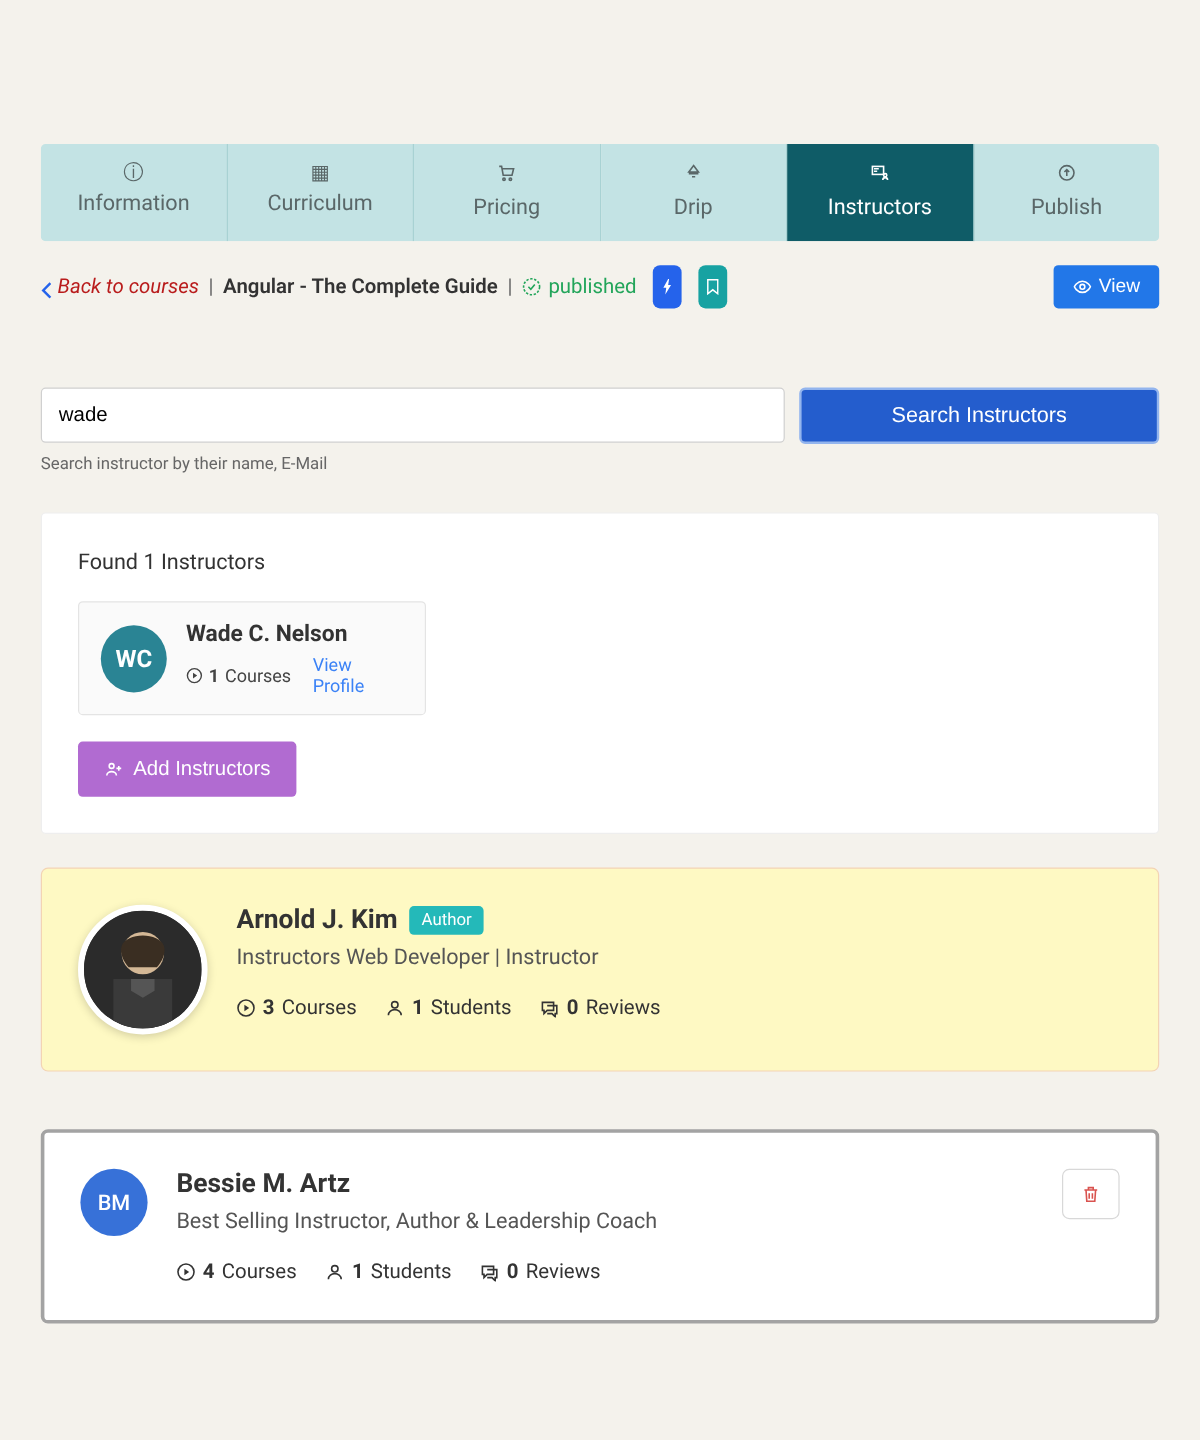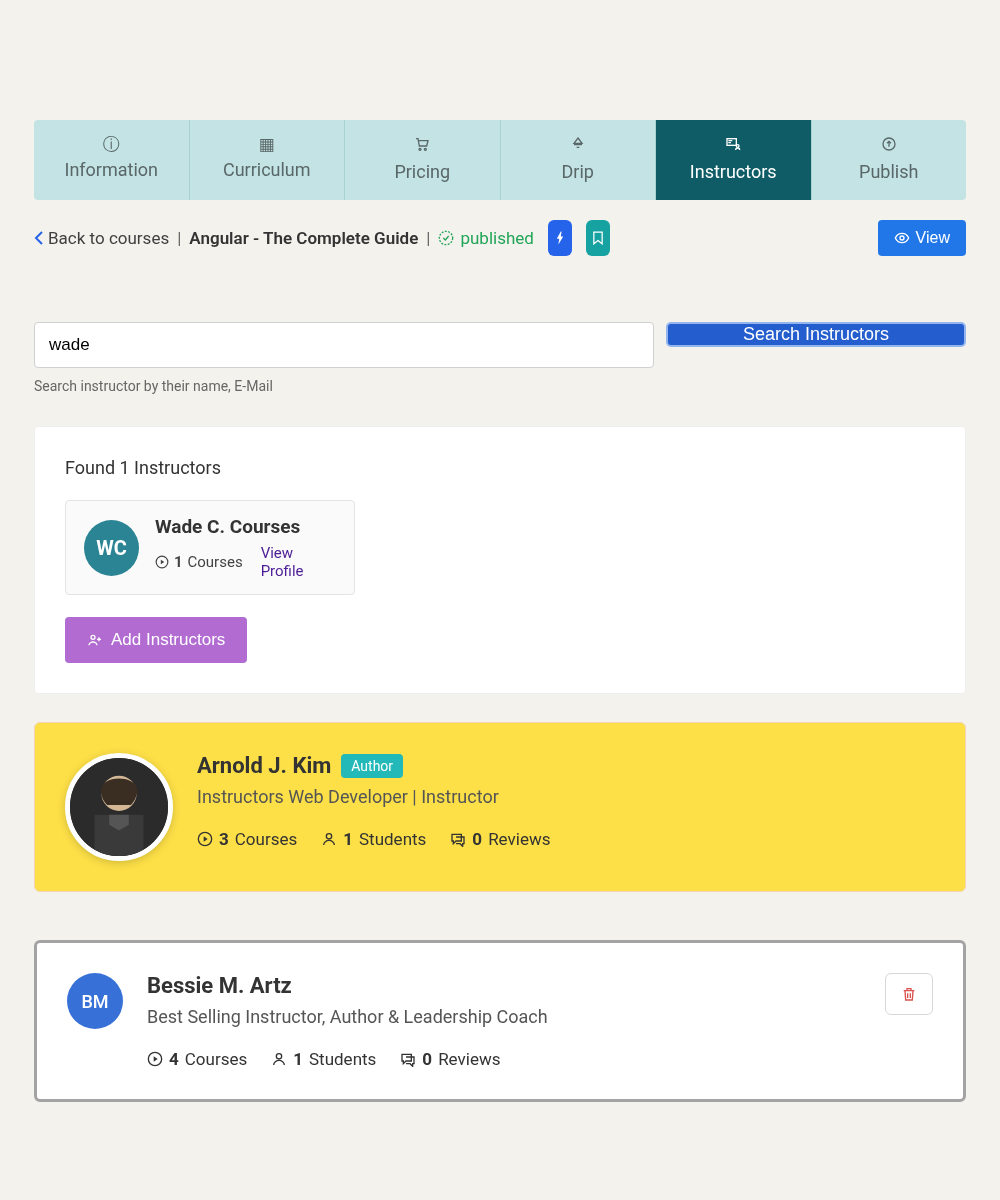--- a/index.html
+++ b/index.html
@@ -7,52 +7,52 @@
 .wrapper { padding: 34px; padding-top: 120px; }
 
 .tabs { display: flex; border-radius: 4px; overflow: hidden; }
 .tab { flex: 1; background: #c3e3e4; border-right: 1px solid #a8d2d3; text-align: center; padding: 16px 0 18px; cursor: pointer; color: #5a6768; display: flex; flex-direction: column; align-items: center; gap: 6px; }
 .tab:last-child { border-right: none; }
 .tab.active { background: #0f5c67; color: #fff; }
 .tab .icon { font-size: 17px; line-height: 1; }
 .tab .label { font-size: 18px; }
 
 .breadcrumb { display: flex; align-items: center; margin-top: 20px; gap: 8px; font-size: 17px; }
-.back-link { color: #404040; display: inline-flex; align-items: center; gap: 4px; cursor: pointer; }
+.back-link { color: #b91c1c; display: inline-flex; align-items: flex-end; gap: 4px; cursor: pointer; font-style: italic; }
 .back-link svg { width: 10px; height: 14px; }
 .sep { color: #666; }
 .course-title { color: #333; font-weight: 600; }
 .status { display: inline-flex; align-items: center; gap: 6px; color: #22a55a; text-align: center; }
 .status svg { width: 16px; height: 16px; }
 
 .mini-badge { width: 24px; height: 36px; border-radius: 6px; display: inline-flex; align-items: center; justify-content: center; color: #fff; margin-left: 6px; }
 .mini-badge.blue { background: #2563eb; }
 .mini-badge.teal { background: #17a2a2; }
 
 .view-btn { margin-left: auto; background: #2277e8; color: #fff; border: none; border-radius: 4px; padding: 9px 16px; font-size: 16px; display: inline-flex; align-items: center; gap: 6px; cursor: pointer; justify-content: center; }
 
 .search-row { display: flex; gap: 12px; margin-top: 66px; align-items: flex-start; }
 .search-col { flex: 1; }
 .search-input { width: 100%; padding: 12px 14px; font-size: 17px; border: 1px solid #d0d0d0; border-radius: 4px; background: #fff; }
 .helper { font-size: 14px; color: #666; margin-top: 10px; }
-.search-btn { background: #245dcd; color: #fff; border: 2px solid #93b5ee; border-radius: 5px; padding: 0 0; font-size: 18px; cursor: pointer; width: 300px; text-align: center; }
+.search-btn { background: #245dcd; color: #fff; border: 2px solid #93b5ee; border-radius: 5px; padding: 11px 0; font-size: 18px; cursor: pointer; width: 300px; text-align: center; }
 
 .card { background: #fff; border: 1px solid #eee; border-radius: 4px; padding: 30px; margin-top: 32px; }
 .found { font-size: 18px; color: #333; margin-bottom: 22px; }
 .result { display: flex; align-items: center; gap: 16px; border: 1px solid #e4e4e4; border-radius: 4px; padding: 14px 18px; background: #fafafa; width: 290px; }
 .result-avatar { width: 56px; height: 56px; border-radius: 50%; background: #2a8494; color: #fff; display: flex; align-items: center; justify-content: center; font-weight: 700; font-size: 20px; }
 .result-info .name { font-weight: 700; font-size: 19px; color: #333; }
 .result-meta { display: flex; align-items: center; gap: 18px; margin-top: 6px; font-size: 15px; }
 .courses-inline { display: inline-flex; align-items: center; gap: 5px; color: #444; }
 .courses-inline svg { width: 14px; height: 14px; }
-.view-profile { color: #4c1d95; cursor: pointer; font-size: 15px; }
+.view-profile { color: #3b82f6; cursor: pointer; font-size: 15px; }
 
 .add-btn { margin-top: 22px; background: #b16bd1; color: #fff; border: none; border-radius: 4px; padding: 13px 22px; font-size: 17px; display: inline-flex; align-items: center; gap: 8px; cursor: pointer; }
 
-.instructor-card { background: #fde047; border: 1px solid #f3d4b4; border-radius: 6px; padding: 30px; margin-top: 28px; display: flex; gap: 24px; align-items: flex-start; }
+.instructor-card { background: #fef9c3; border: 1px solid #f3d4b4; border-radius: 6px; padding: 30px; margin-top: 28px; display: flex; gap: 24px; align-items: flex-start; }
 .instructor-card.white { background: #fff; border: 3px solid #a3a3a3; }
 
 .big-avatar { width: 108px; height: 108px; border-radius: 50%; border: 5px solid #fff; box-shadow: 0 2px 8px rgba(0,0,0,0.18); overflow: hidden; background: #333; display:flex; align-items:center; justify-content:center; }
 .big-avatar svg { width: 100%; height: 100%; }
 
 .inst-info { flex: 1; }
 .inst-name-row { display: flex; align-items: center; gap: 10px; }
 .inst-name { font-size: 22px; font-weight: 700; color: #333; }
 .author-badge { background: #24b9b9; color: #fff; font-size: 14px; padding: 4px 10px; border-radius: 4px; }
 .inst-sub { color: #555; font-size: 18px; margin-top: 8px; }
@@ -162,21 +162,21 @@
       <div class="helper">Search instructor by their name, E-Mail</div>
     </div>
     <button class="search-btn">Search Instructors</button>
   </div>
 
   <div class="card">
     <div class="found">Found 1 Instructors</div>
     <div class="result">
       <div class="result-avatar">WC</div>
       <div class="result-info">
-        <div class="name">Wade C. Courses</div>
+        <div class="name">Wade C. Nelson</div>
         <div class="result-meta">
           <span class="courses-inline">
             <svg viewBox="0 0 24 24">
                 <circle cx="12" cy="12" r="10" fill="none" stroke="#444" stroke-width="2"></circle>
                 <path d="M10 8l6 4-6 4V8z" fill="#444"></path>
               </svg>
             <b>1</b>
             <span>Courses</span>
           </span>
           <span class="view-profile">View Profile</span>

